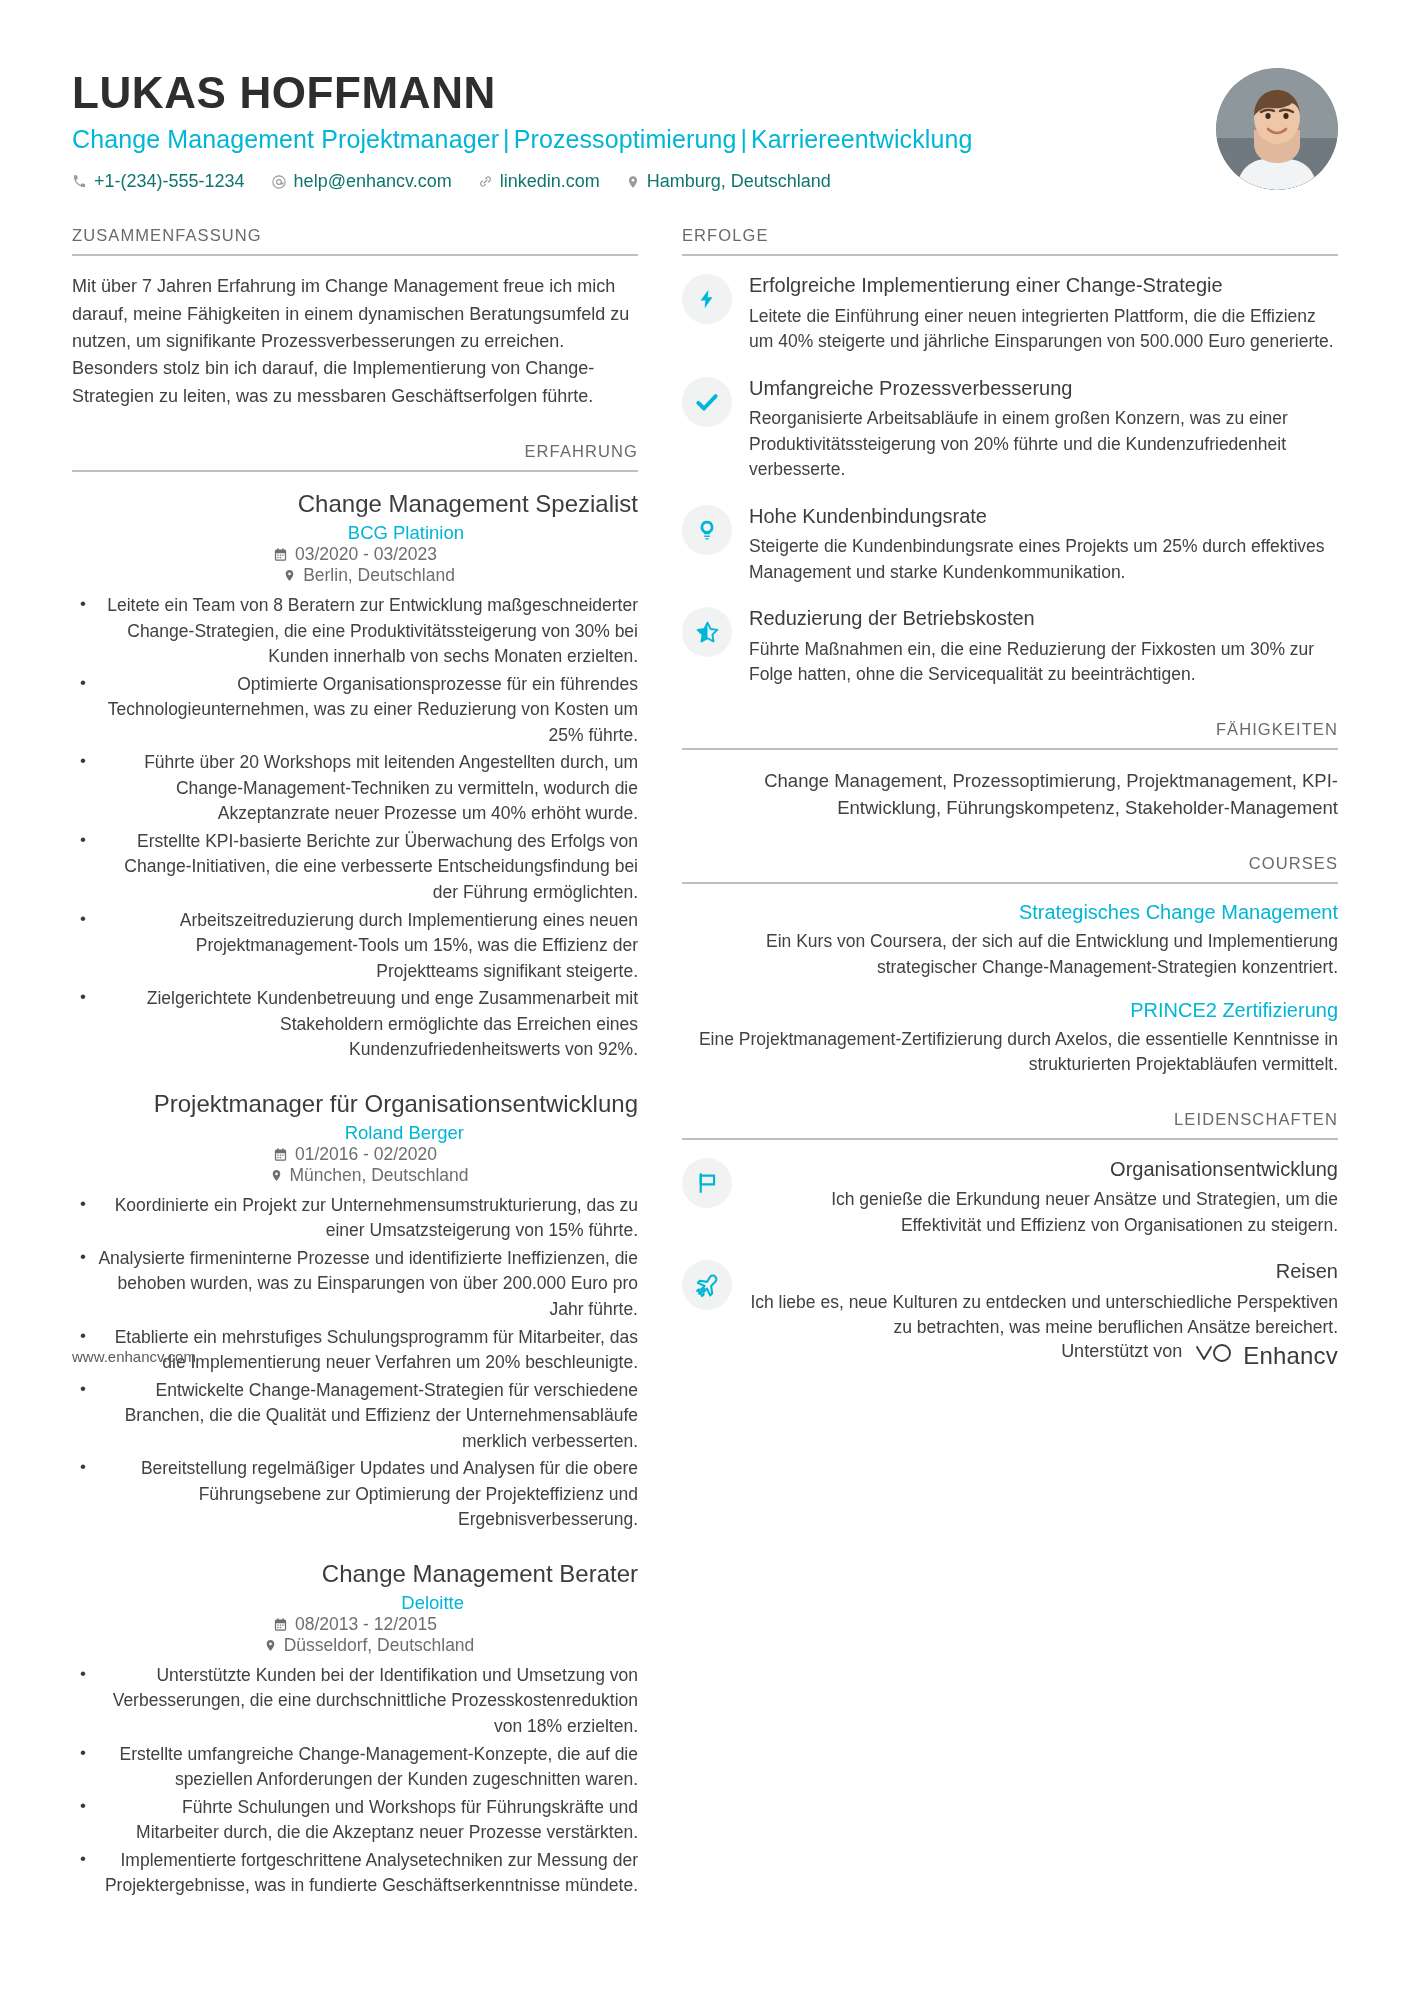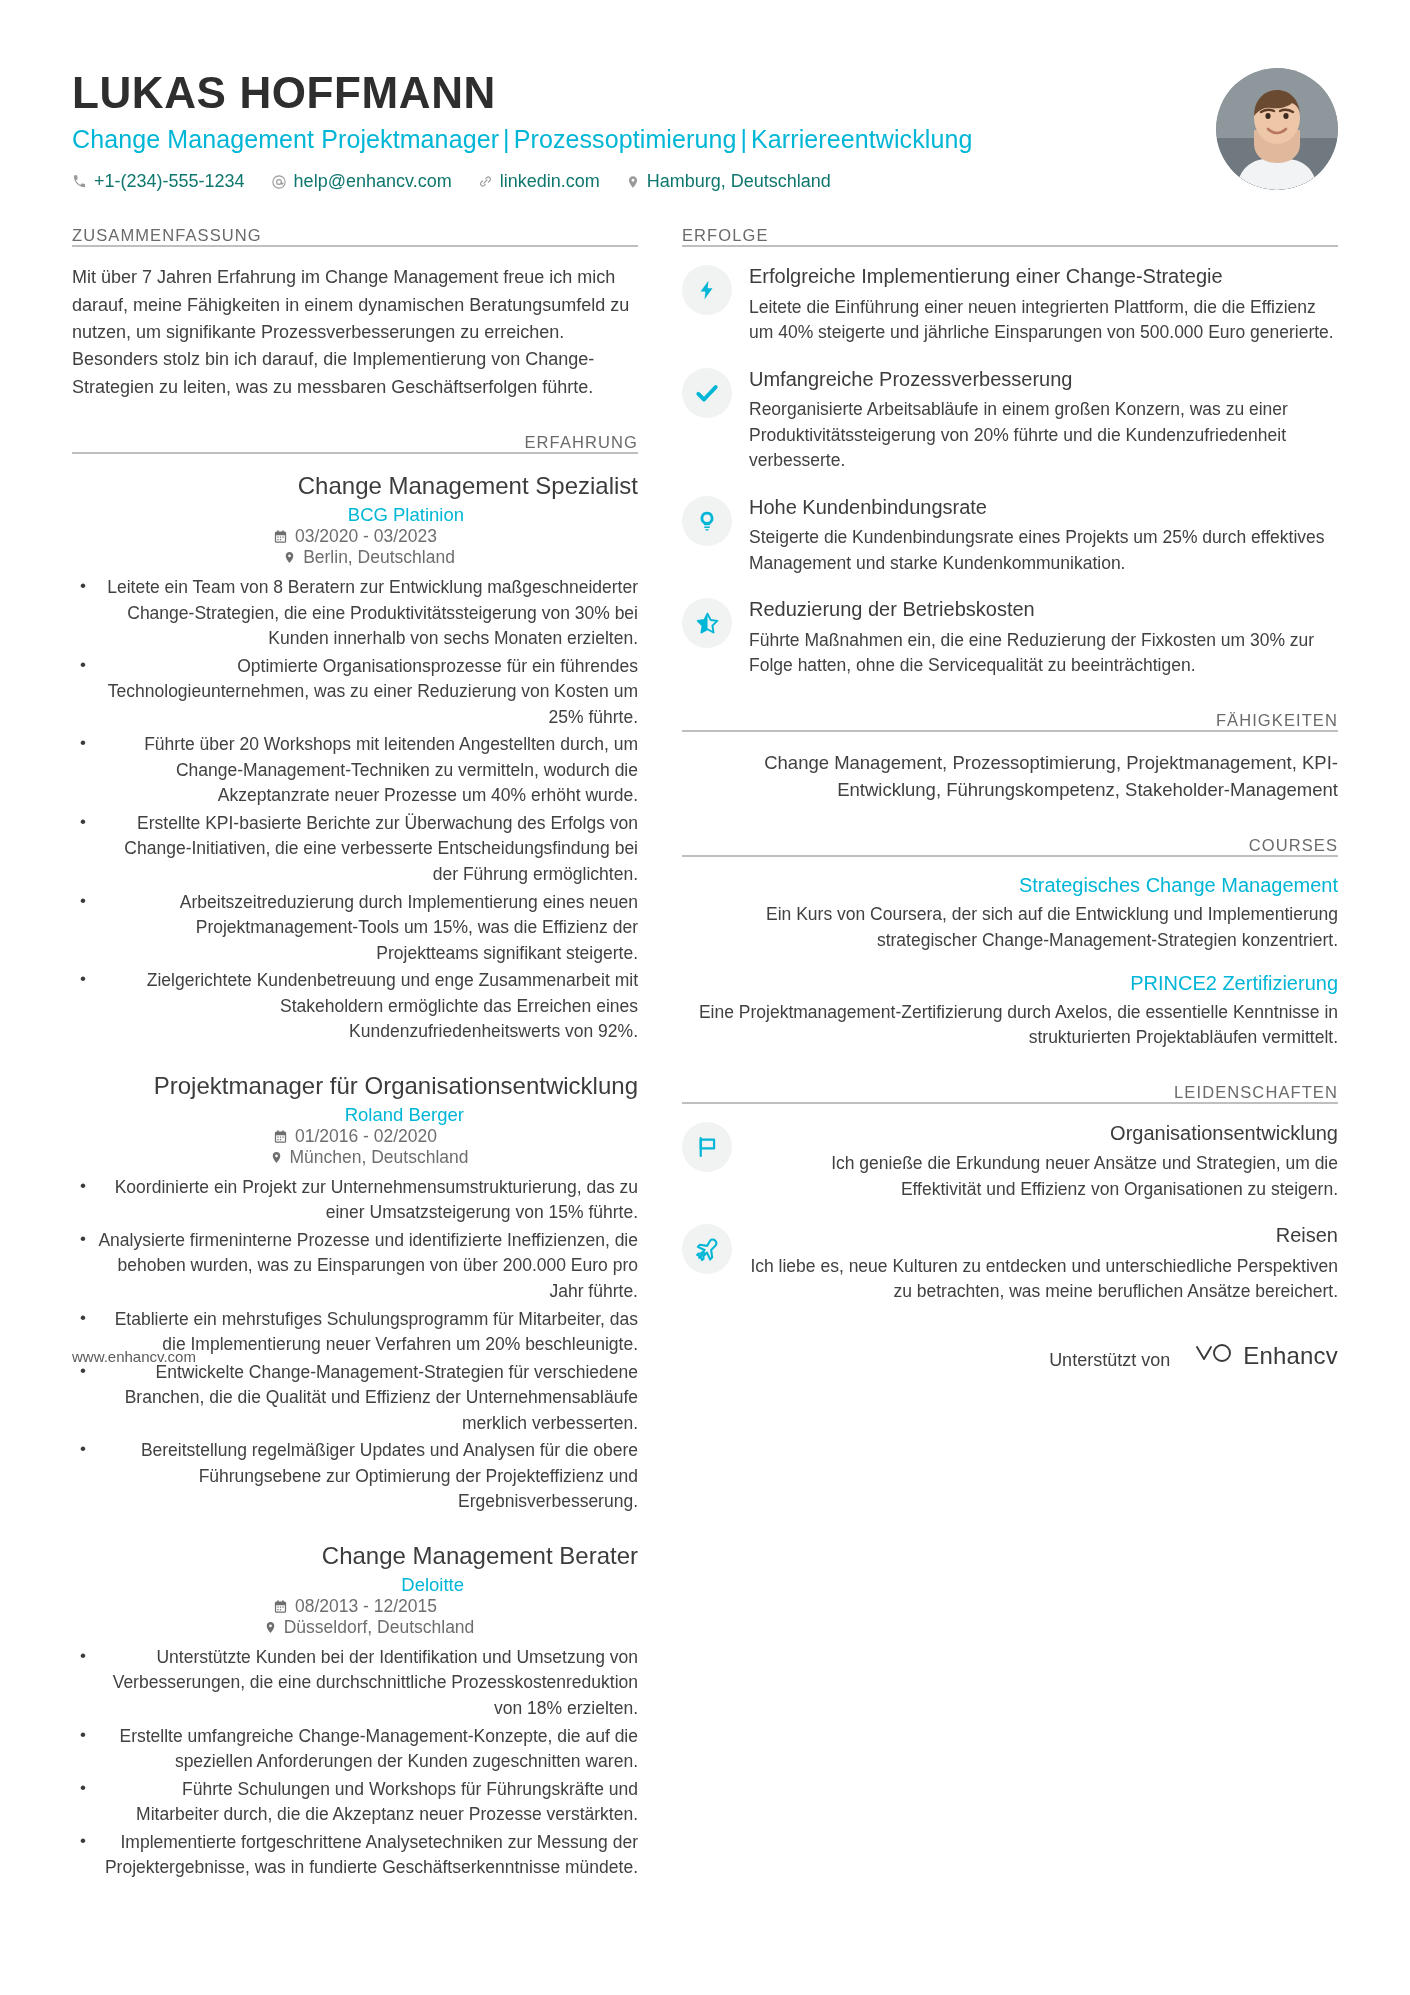--- a/index.html
+++ b/index.html
@@ -72,20 +72,21 @@
     column-gap: 44px;
     margin-top: 24px;
   }
 
   .section { margin-bottom: 6px; }
   .section-title {
     font-size: 16.5px;
     letter-spacing: 1.1px;
     color: #6a6a6a;
     font-weight: 400;
+    padding-bottom: 9px;
     border-bottom: 2px solid #bfbfbf;
     margin-bottom: 17px;
   }
   .sec-gap { margin-top: 32px; text-align: right; }
 
   .summary-text {
     font-size: 18px;
     line-height: 1.52;
     color: #414141;
   }
@@ -183,22 +184,22 @@
     right: 72px;
     bottom: 62px;
     display: flex;
     align-items: center;
     justify-content: space-between;
     font-size: 15px;
     color: #5b5b5b;
   }
   .footer-right {
     display: flex;
-    align-items: flex-end;
-    gap: 24px;
+    align-items: flex-start;
+    gap: 12px;
     font-size: 18px;
     color: #3f3f3f;
   }
   .brand {
     display: flex;
     align-items: center;
     gap: 9px;
     font-size: 24px;
     color: #3a3a3a;
     letter-spacing: 0.2px;

